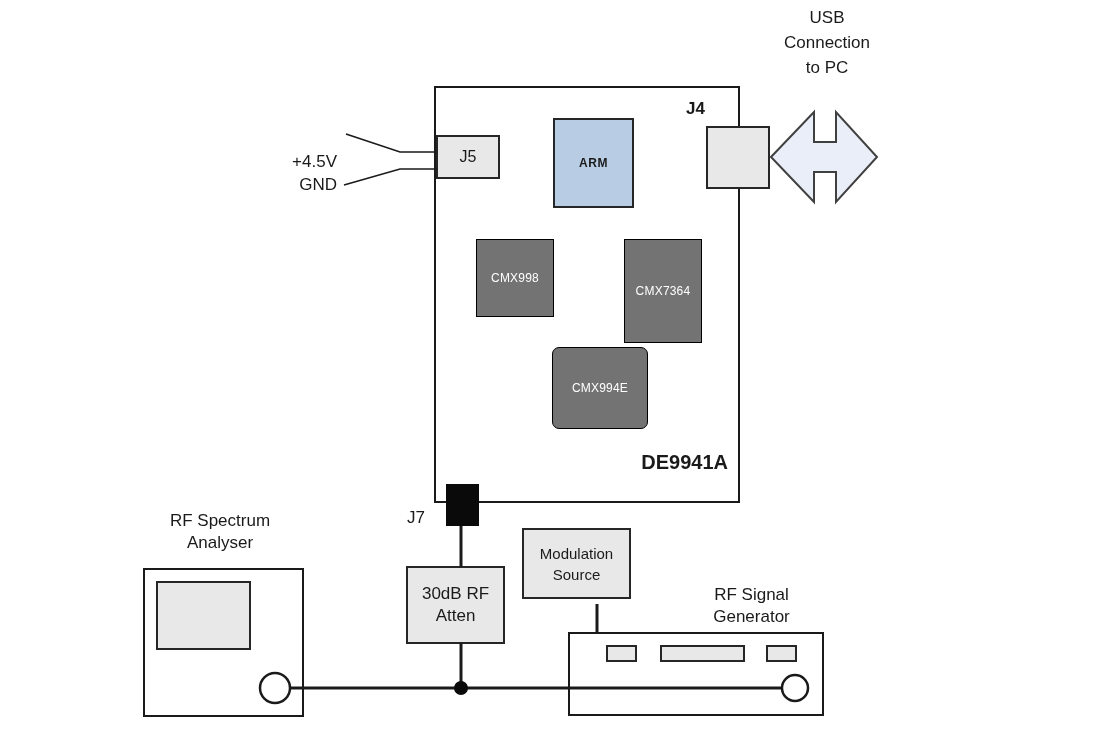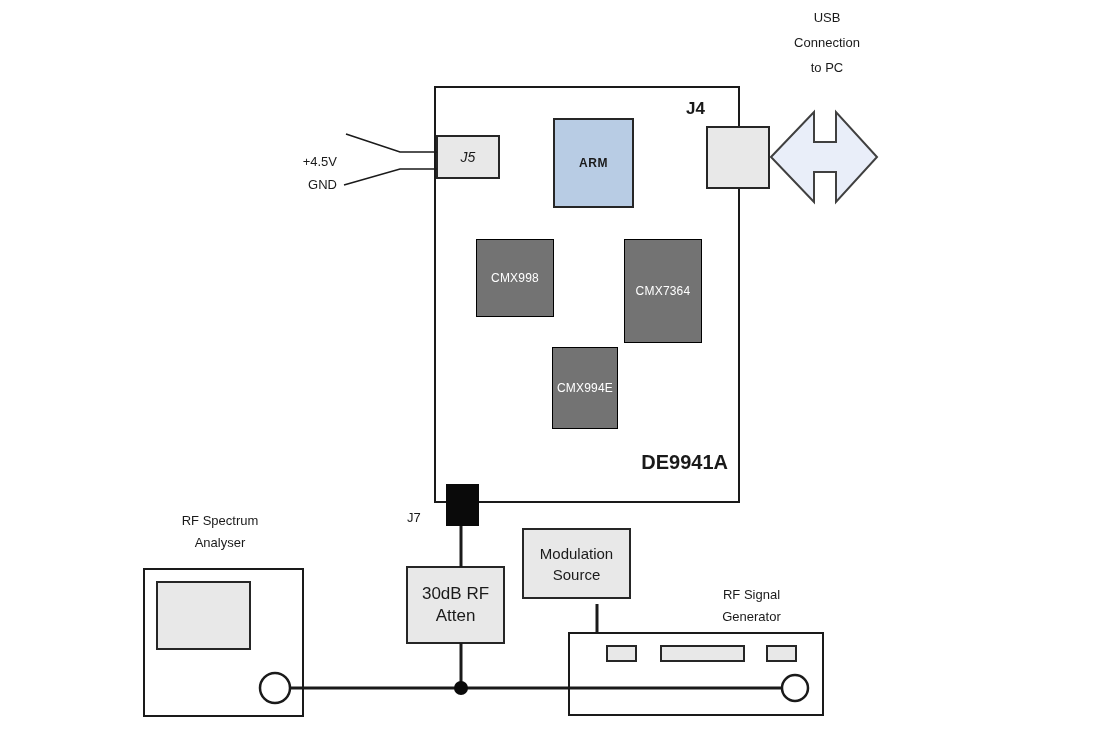--- a/index.html
+++ b/index.html
@@ -4,43 +4,43 @@
 <style>
   html,body{margin:0;padding:0;background:#ffffff;}
   #canvas{
     position:relative;width:1093px;height:731px;background:#ffffff;
     font-family:"Liberation Sans",sans-serif;color:#1a1a1a;overflow:hidden;
   }
   .abs{position:absolute;box-sizing:border-box;}
   .box{border:2px solid #262626;background:#e8e8e8;display:flex;align-items:center;justify-content:center;text-align:center;}
   .whitebox{border:2px solid #1a1a1a;background:#ffffff;}
   .chip{background:#737373;color:#ffffff;border:1px solid #000;display:flex;align-items:center;justify-content:center;font-size:12px;letter-spacing:0.2px;}
-  .lbl{font-size:13px;line-height:23px;white-space:nowrap;}
+  .lbl{font-size:17px;line-height:23px;white-space:nowrap;}
   .center{text-align:center;white-space:normal;}
   svg{position:absolute;left:0;top:0;pointer-events:none;}
 </style>
 </head>
 <body>
 
 <div id="canvas">
 
   <div class="abs whitebox" style="left:434px;top:86px;width:306px;height:417px;"></div>
 
   <div class="abs" style="left:550px;top:451px;width:178px;text-align:right;font-size:20px;font-weight:bold;">DE9941A</div>
 
-  <div class="abs box" style="left:436px;top:135px;width:64px;height:44px;font-size:14px;font-style:italic;">J5</div>
+  <div class="abs box" style="left:436px;top:135px;width:64px;height:44px;font-size:16px;">J5</div>
 
   <div class="abs box" style="left:553px;top:118px;width:81px;height:90px;background:#b8cce4;font-size:12px;letter-spacing:0.5px;font-weight:bold;">ARM</div>
 
   <div class="abs lbl" style="left:686px;top:97px;font-size:17px;font-weight:600;">J4</div>
   <div class="abs box" style="left:706px;top:126px;width:64px;height:63px;"></div>
 
   <div class="abs chip" style="left:476px;top:239px;width:78px;height:78px;">CMX998</div>
   <div class="abs chip" style="left:624px;top:239px;width:78px;height:104px;">CMX7364</div>
-  <div class="abs chip" style="left:552px;top:347px;width:66px;height:82px;">CMX994E</div>
+  <div class="abs chip" style="left:552px;top:347px;width:96px;height:82px;border-radius:7px;">CMX994E</div>
 
   <div class="abs lbl" style="left:407px;top:506px;">J7</div>
   <div class="abs" style="left:446px;top:484px;width:33px;height:42px;background:#0a0a0a;"></div>
 
   <div class="abs lbl" style="left:273px;top:114px;width:64px;text-align:right;margin-top:36px;">+4.5V</div>
   <div class="abs lbl" style="left:280px;top:173px;width:57px;text-align:right;">GND</div>
 
   <div class="abs lbl center" style="left:756px;top:5px;width:142px;line-height:25px;">
     <div>USB</div>
     <div>Connection</div>

